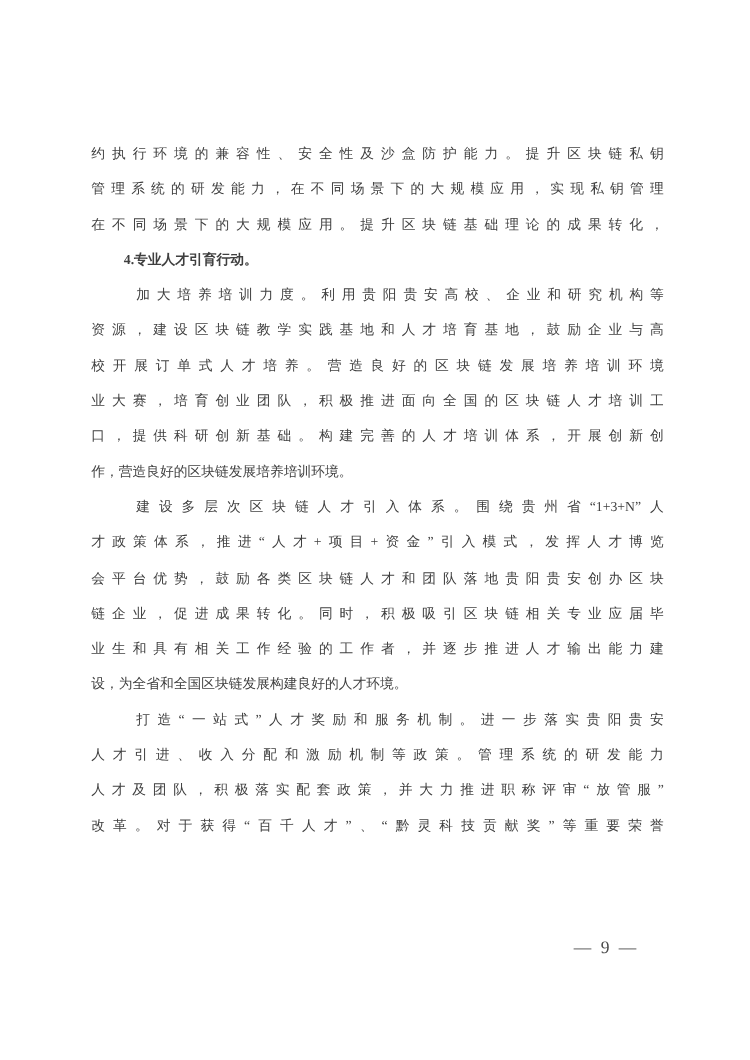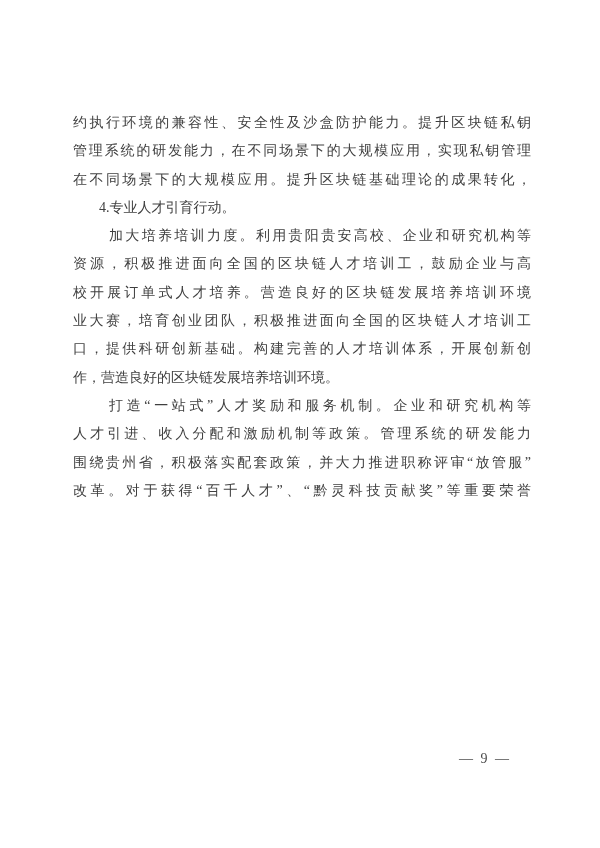--- a/index.html
+++ b/index.html
@@ -14,32 +14,32 @@
     background: #ffffff;
     overflow: hidden;
     font-family: "Liberation Serif", "DejaVu Serif", serif;
   }
   .text-block {
     position: absolute;
     left: 73px;
     top: 109px;
     width: 458px;
     color: #3f3f3f;
-    font-size: 14px;
+    font-size: 11px;
     line-height: 28.3px;
   }
   .para { margin: 0; padding: 0; }
   .line {
     text-align: justify;
     text-align-last: justify;
     text-justify: inter-character;
     white-space: normal;
   }
   .line.ind  { text-indent: 36px; }
-  .line.head { text-indent: 26px; }
+  .line.head { text-indent: 26px; font-weight: bold; }
   .line.end  { text-align-last: left; }
   .page-number {
     position: absolute;
     left: 459px;
     top: 751px;
     font-size: 14px;
     color: #4a4a4a;
     letter-spacing: 0.5px;
     word-spacing: 3px;
     white-space: nowrap;
@@ -56,31 +56,39 @@
       <div class="line">管理系统的研发能力，在不同场景下的大规模应用，实现私钥管理</div>
       <div class="line">在不同场景下的大规模应用。提升区块链基础理论的成果转化，</div>
     </div>
 
     <div class="para">
       <div class="line head end">4.专业人才引育行动。</div>
     </div>
 
     <div class="para">
       <div class="line ind">加大培养培训力度。利用贵阳贵安高校、企业和研究机构等</div>
-      <div class="line">资源，积极推进面向全国的区块链人才培训工，鼓励企业与高</div>
+      <div class="line">资源，建设区块链教学实践基地和人才培育基地，鼓励企业与高</div>
       <div class="line">校开展订单式人才培养。营造良好的区块链发展培养培训环境</div>
       <div class="line">业大赛，培育创业团队，积极推进面向全国的区块链人才培训工</div>
       <div class="line">口，提供科研创新基础。构建完善的人才培训体系，开展创新创</div>
       <div class="line end">作，营造良好的区块链发展培养培训环境。</div>
     </div>
 
+    <div class="para">
+      <div class="line ind">建设多层次区块链人才引入体系。围绕贵州省“1+3+N”人</div>
+      <div class="line">才政策体系，推进“人才+项目+资金”引入模式，发挥人才博览</div>
+      <div class="line">会平台优势，鼓励各类区块链人才和团队落地贵阳贵安创办区块</div>
+      <div class="line">链企业，促进成果转化。同时，积极吸引区块链相关专业应届毕</div>
+      <div class="line">业生和具有相关工作经验的工作者，并逐步推进人才输出能力建</div>
+      <div class="line end">设，为全省和全国区块链发展构建良好的人才环境。</div>
+    </div>
 
     <div class="para">
-      <div class="line ind">打造“一站式”人才奖励和服务机制。企业和研究机构等</div>
+      <div class="line ind">打造“一站式”人才奖励和服务机制。进一步落实贵阳贵安</div>
       <div class="line">人才引进、收入分配和激励机制等政策。管理系统的研发能力</div>
-      <div class="line">围绕贵州省，积极落实配套政策，并大力推进职称评审“放管服”</div>
+      <div class="line">人才及团队，积极落实配套政策，并大力推进职称评审“放管服”</div>
       <div class="line">改革。对于获得“百千人才”、“黔灵科技贡献奖”等重要荣誉</div>
     </div>
 
   </div>
 
   <div class="page-number">— 9 —</div>
 </div>
 
 </body></html>

